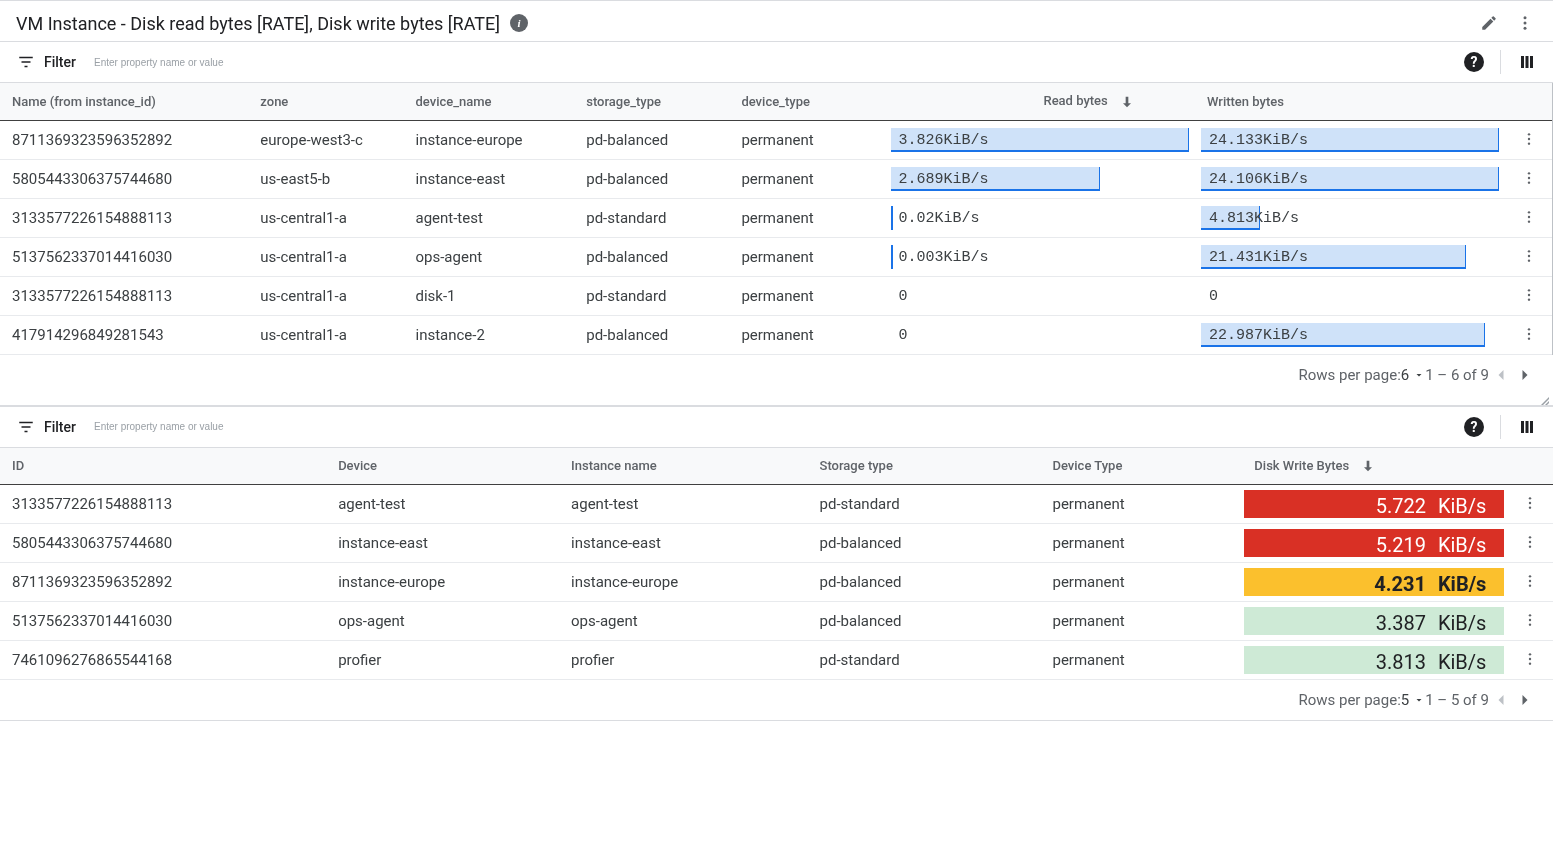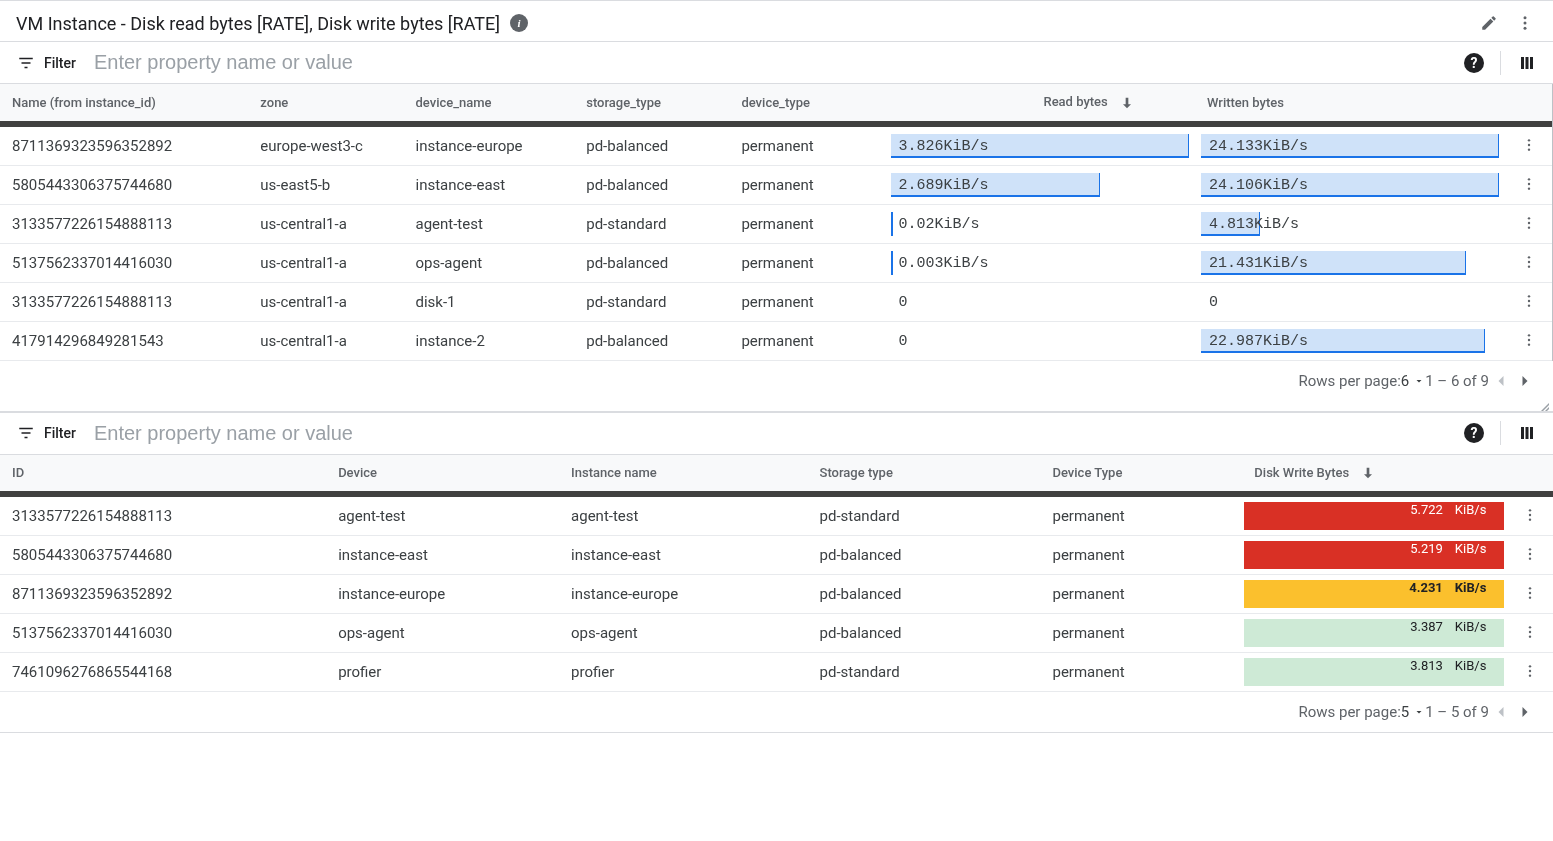--- a/index.html
+++ b/index.html
@@ -67,21 +67,21 @@
     margin-right: 8px;
   }
   .filter-label {
     font-weight: 500;
     color: #202124;
     margin-right: 16px;
   }
   .filter-input {
     border: none;
     outline: none;
-    font-size: 20px;
+    font-size: 10px;
     color: #5f6368;
     flex: 1 1 auto;
     background: transparent;
   }
   .filter-input::placeholder { color: #9aa0a6; }
   .filter-bar-right {
     display: flex;
     align-items: center;
   }
   .help-circle {
@@ -108,21 +108,21 @@
     width: 100%;
     table-layout: fixed;
   }
   thead th {
     text-align: left;
     font-size: 13px;
     font-weight: 500;
     color: #5f6368;
     padding: 10px 12px;
     background: #f8f9fa;
-    border-bottom: 6px solid #404040;
+    border-bottom: 1px solid #404040;
     white-space: nowrap;
   }
   tbody td {
     padding: 8px 12px;
     border-bottom: 1px solid #e8eaed;
     font-size: 15px;
     color: #3c4043;
     white-space: nowrap;
     overflow: hidden;
     text-overflow: ellipsis;
@@ -206,25 +206,25 @@
   }
   
   .heat-cell {
     text-align: right;
     padding: 6px 12px;
     color: #202124;
   }
   .heat-wrap {
     height: 28px;
     display:flex;
-    align-items:flex-start;
+    align-items:flex-end;
     justify-content:flex-end;
     padding: 0 18px;
     gap: 12px;
-    font-size: 13px;
+    font-size: 20px;
   }
   .heat-red   { background:#d93025; color:#fff; }
   .heat-amber { background:#fbc02d; color:#202124; }
   .heat-green { background:#ceead6; color:#202124; }
 </style>
 </head>
 <body>
 
 <div class="panel">
   <div class="panel-header">

